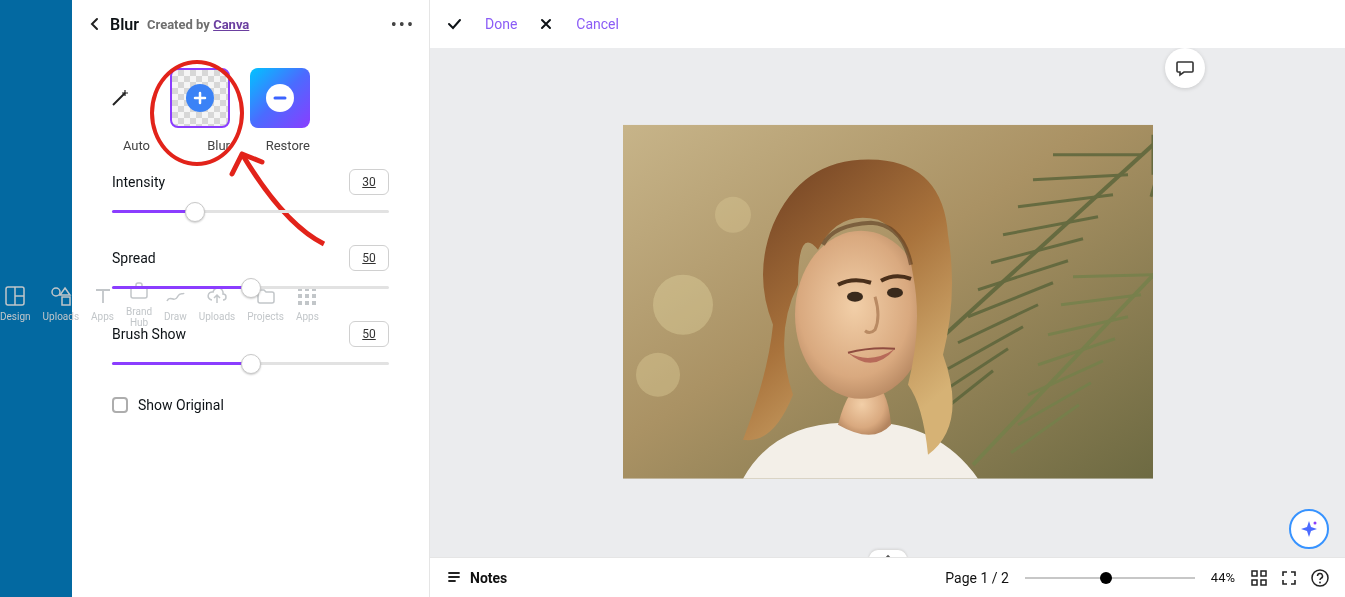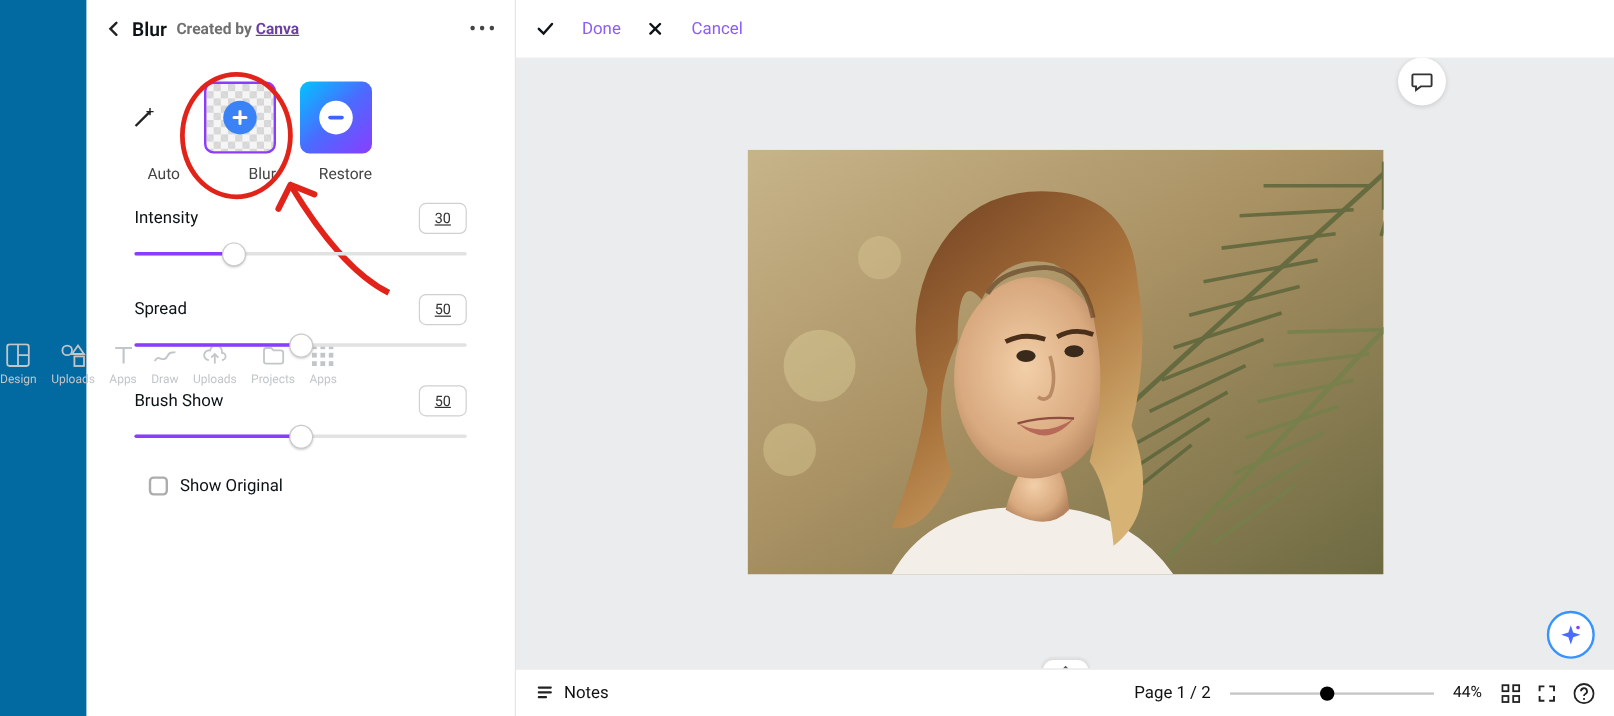--- a/index.html
+++ b/index.html
@@ -46,38 +46,38 @@
   .sliders { padding: 10px 40px; display:flex; flex-direction:column; gap: 26px; }
   .slider-row { display:flex; flex-direction:column; gap: 10px; }
   .slider-head { display:flex; justify-content:space-between; align-items:center;}
   .slider-label { font-size: 14px; color:#0d1216; }
   .slider-val { width: 40px; height: 26px; border:1px solid #d0d0d0; border-radius:6px; display:flex; align-items:center; justify-content:center; font-size: 12px; color:#333;text-decoration:underline;}
   .track { position:relative; height: 14px;}
   .rail-bar { position:absolute; top:5px; left:0; right:0; height:3px; background:#e2e2e2; border-radius:2px;}
   .fill-bar { position:absolute; top:5px; left:0; height:3px; background:#8b3dff; border-radius:2px;}
   .thumb { position:absolute; top:-3px; width:20px; height:20px; border-radius:50%; background:#fff; border:1px solid #c9c9c9; box-shadow:0 1px 2px rgba(0,0,0,.2);}
 
-  .show-orig { display:flex; align-items:center; gap:10px;margin-left:12px; }
+  .show-orig { display:flex; align-items:center; gap:10px; }
   .cb { width:16px; height:16px; border:2px solid #adadad; border-radius:4px; cursor:pointer;}
   .show-orig-lbl { font-size:14px; color:#0d1216;}
 
   
   .main { flex:1; display:flex; flex-direction:column; position:relative;}
   .main-top { height:48px; display:flex; align-items:center; padding: 0 16px; gap: 22px;}
   .act { display:flex; align-items:center; gap:23px; cursor:pointer; font-size:14px; color:#8b5cf6;}
   .canvas { flex:1; background:#ebecee; position:relative; overflow:hidden;}
   .chat-btn { position:absolute; right: 140px; top: 0px; width:40px; height:40px; border-radius:50%; background:#fff; box-shadow:0 1px 4px rgba(0,0,0,.15); display:flex; align-items:center; justify-content:center; cursor:pointer;}
   .magic-btn { position:absolute; right: 16px; bottom: 48px; width:40px; height:40px; border-radius:50%; background:#fff; border:2px solid #3793ff; display:flex; align-items:center; justify-content:center; cursor:pointer;}
   .image-card { position:absolute; left:50%; top:50%; transform:translate(-50%,-56%); width:530px; height:354px; overflow:hidden;}
   .img-bg { width:100%; height:100%; }
   .scroll-x { position:absolute; left:6px; right:6px; bottom:34px; height:8px; }
   .scroll-x .sb-btn{ position:absolute; top:-2px; width:10px; height:10px; color:#bfbfbf;}
   .panel-up { position:absolute; left:50%; bottom:32px; transform:translateX(-50%); width:40px; height:16px; background:#fff; border:1px solid #ddd; border-bottom:none; border-radius: 10px 10px 0 0; display:flex; align-items:center; justify-content:center; cursor:pointer; box-shadow: 0 -1px 2px rgba(0,0,0,.05);}
   .footer { height:40px; border-top:1px solid #e5e5e5; background:#fff; display:flex; align-items:center; padding:0 16px; gap:16px;}
-  .notes-btn { display:flex; align-items:flex-start; gap:8px; cursor:pointer; font-size:14px;}
+  .notes-btn { display:flex; align-items:flex-start; gap:8px; cursor:pointer; font-size:14px;font-weight:bold;}
   .footer-spacer { flex:1;}
   .page-ind { font-size:14px;}
   .zoom-slider { position:relative; width:170px; height:14px;}
   .zoom-rail { position:absolute; top:6px; left:0; right:0; height:2px; background:#c7c7c7;}
   .zoom-dot { position:absolute; top:1px; width:12px; height:12px; border-radius:50%; background:#000;}
   .zoom-pct { font-size:13px;}
   .footer-icons { display:flex; gap:14px; align-items:center;}
   .footer-icons span { cursor:pointer; display:flex;}
   
   svg { display:block;}
@@ -108,20 +108,29 @@
       </span>
       <span class="lbl">Uploads</span>
     </div>
     <div class="rail-item">
       <span class="icon">
         <svg width="20" height="20" viewBox="0 0 20 20" fill="none">
             <path d="M3 4 H17 M10 4 V17" stroke="#c2c6c9" stroke-width="1.8"></path>
           </svg>
       </span>
       <span class="lbl">Apps</span>
+    </div>
+    <div class="rail-item">
+      <span class="icon">
+        <svg width="20" height="20" viewBox="0 0 20 20" fill="none">
+            <rect x="2" y="6" width="16" height="11" rx="2" stroke="#c2c6c9" stroke-width="1.5"></rect>
+            <path d="M7 6 V4 a2 2 0 0 1 2 -2 h2 a2 2 0 0 1 2 2 V6" stroke="#c2c6c9" stroke-width="1.5"></path>
+          </svg>
+      </span>
+      <span class="lbl">Brand Hub</span>
     </div>
     <div class="rail-item">
       <span class="icon">
         <svg width="22" height="20" viewBox="0 0 22 20" fill="none">
             <path d="M3 15 C6 8 10 18 14 10 C16 6 19 9 20 7" stroke="#c2c6c9" stroke-width="1.6" fill="none"></path>
           </svg>
       </span>
       <span class="lbl">Draw</span>
     </div>
     <div class="rail-item">

